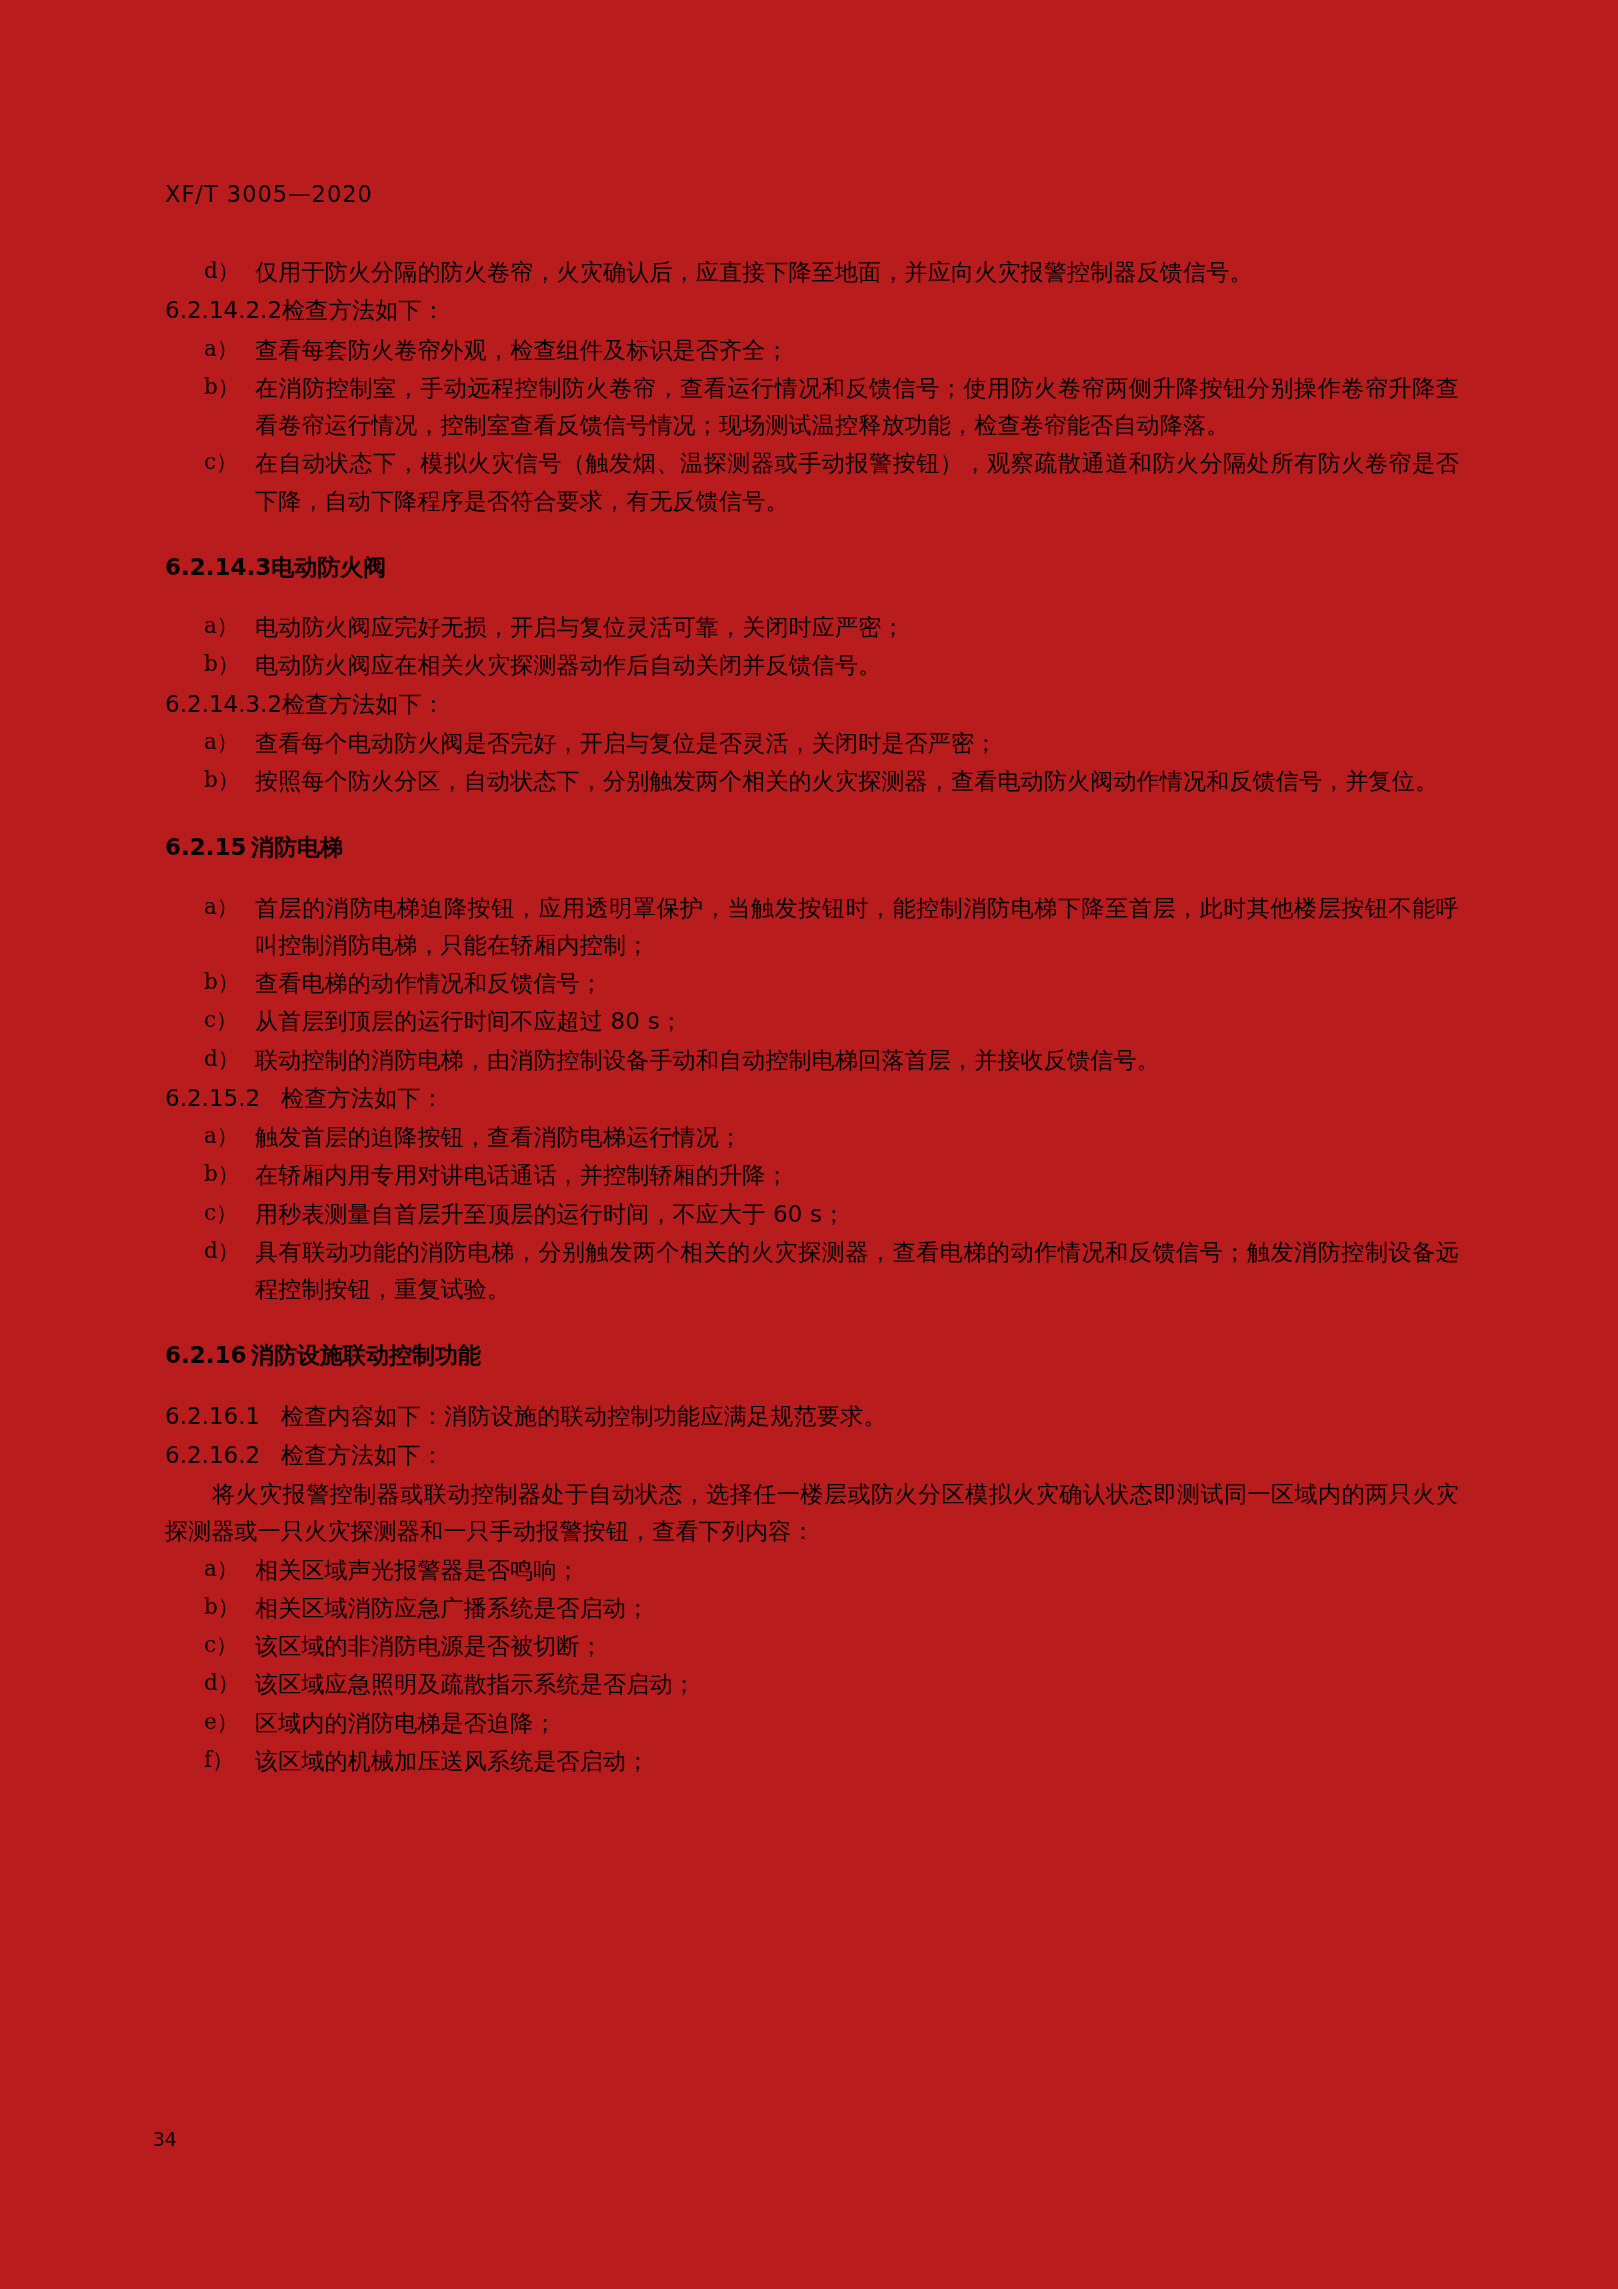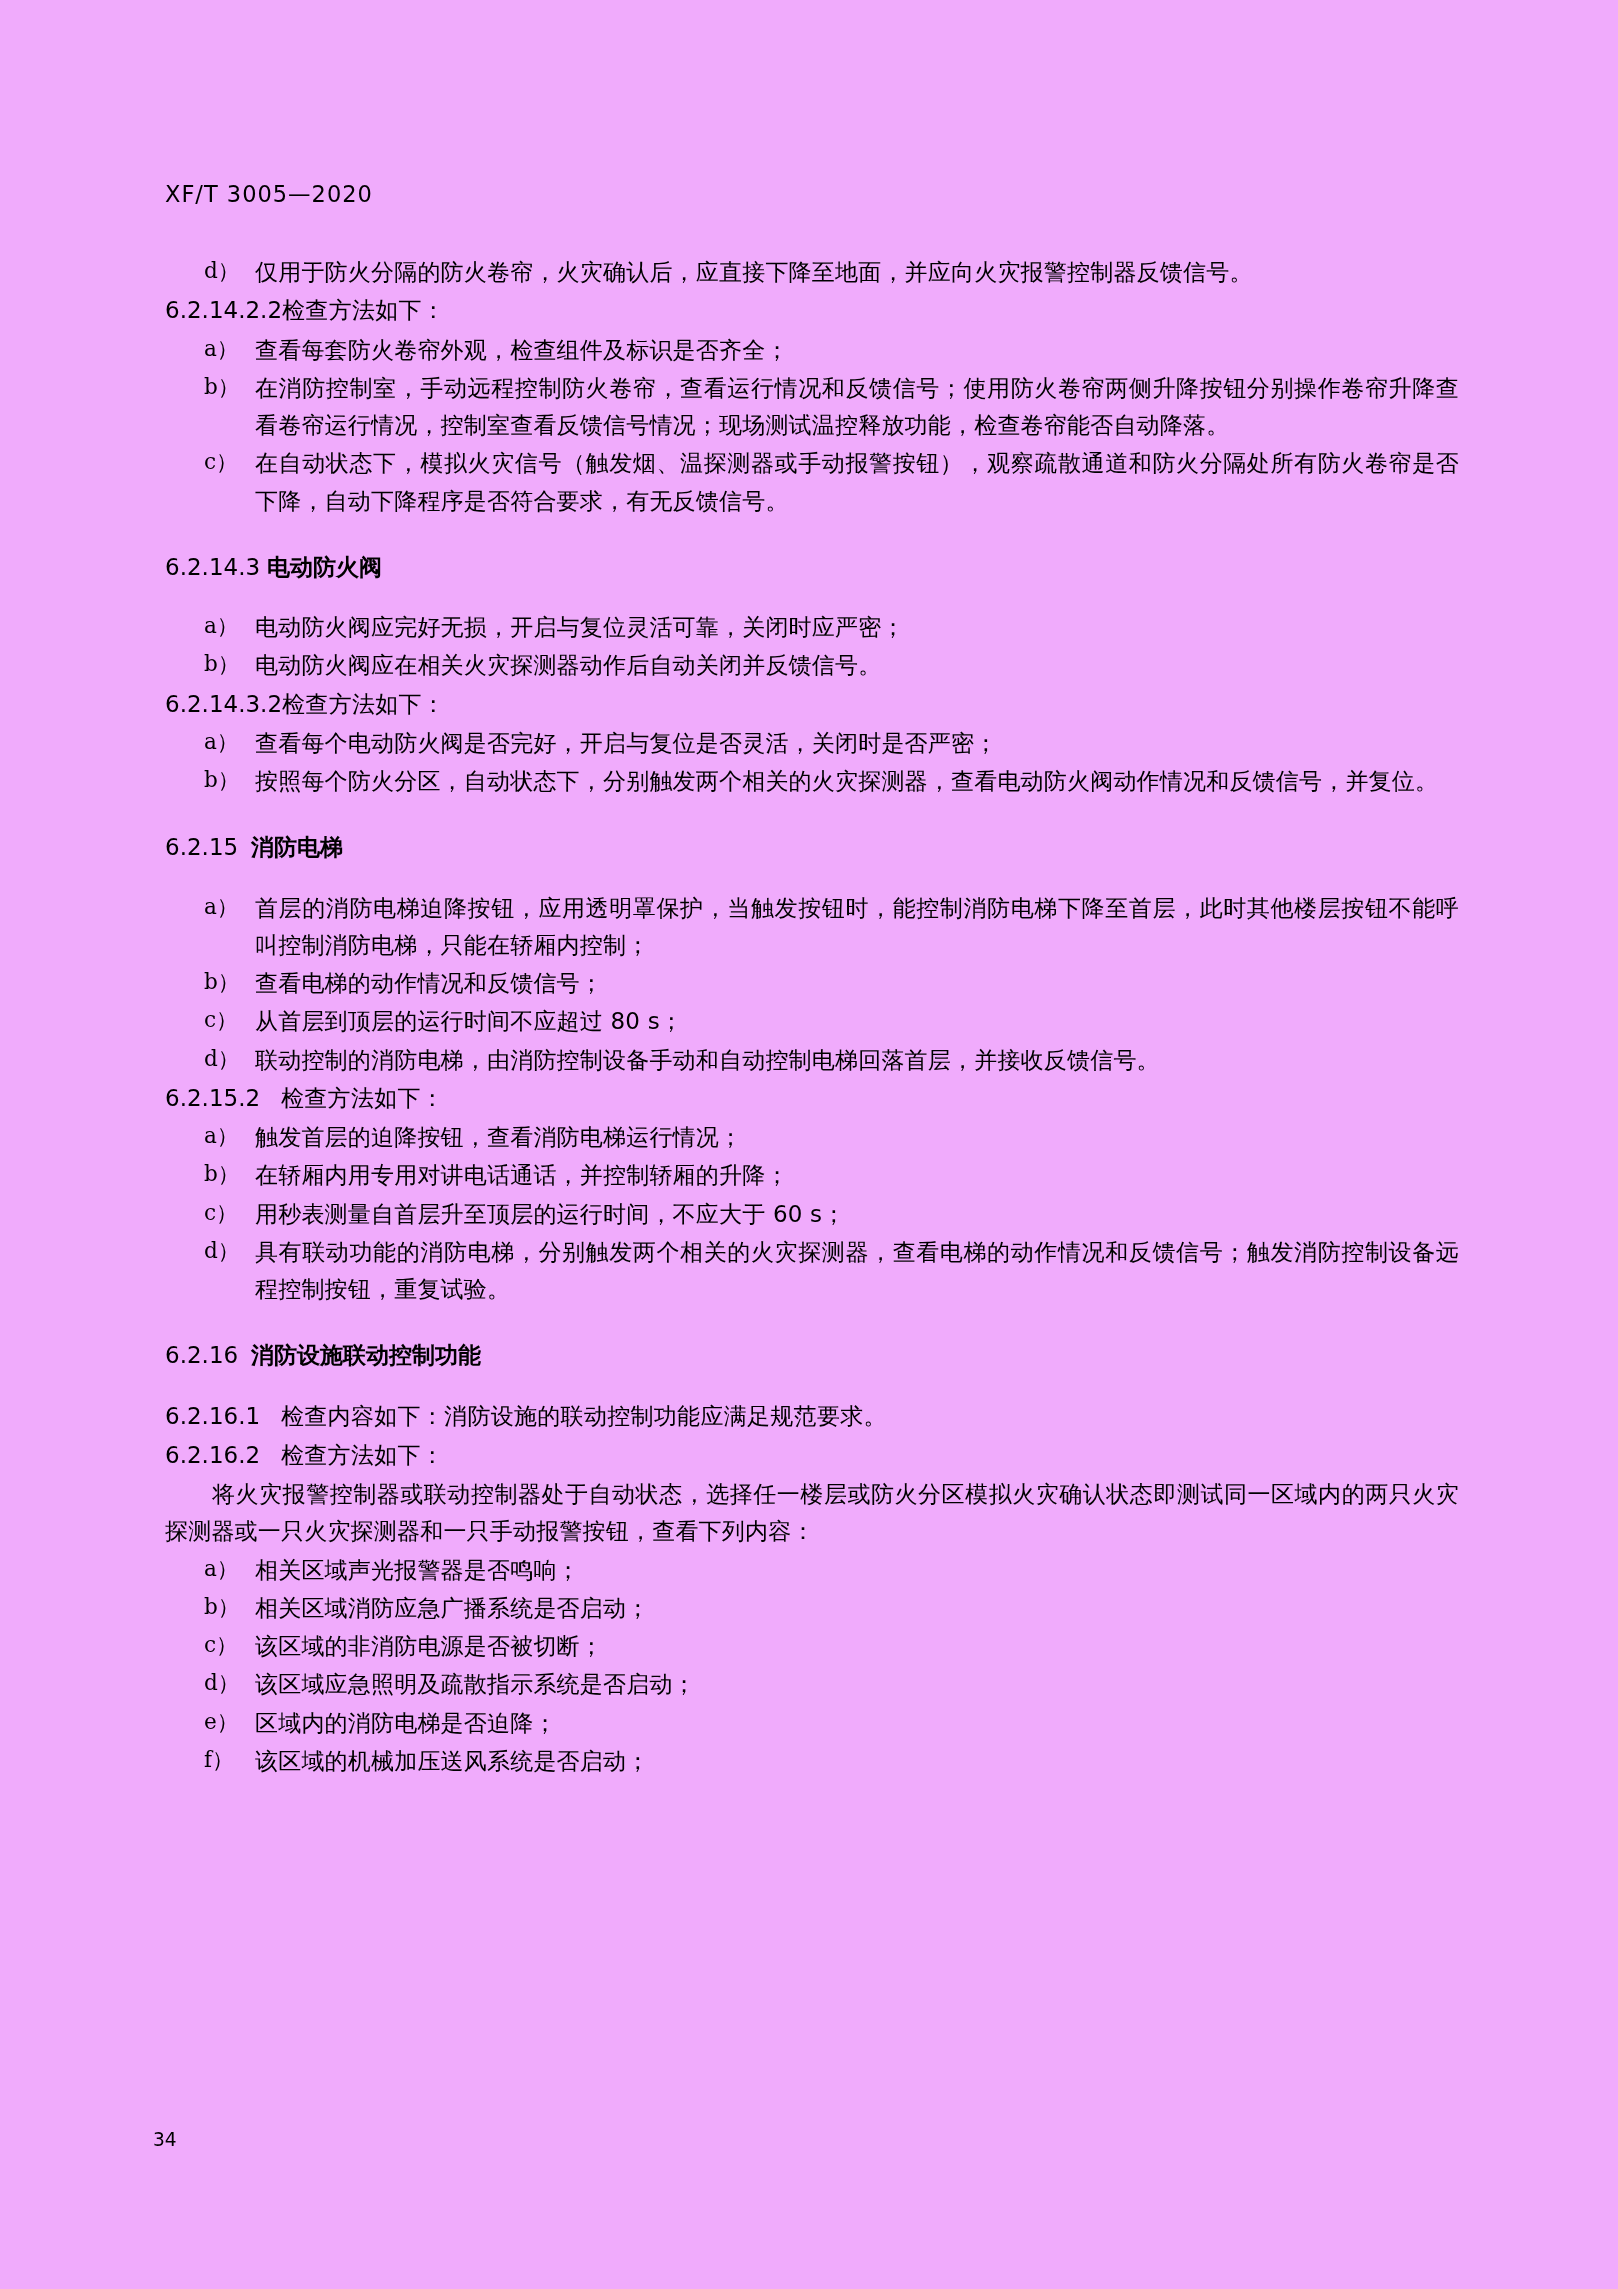--- a/index.html
+++ b/index.html
@@ -8,21 +8,21 @@
     background: #ffffff;
   }
   body {
     font-family: "DejaVu Serif", serif;
     color: #000000;
   }
   .page {
     position: relative;
     width: 1618px;
     height: 2290px;
-    background: #f0abfc;
+    background: #b91c1c;
     box-sizing: border-box;
     overflow: hidden;
   }
   .content {
     position: absolute;
     left: 165px;
     top: 181px;
     width: 1294px;
   }
   .header {
@@ -49,21 +49,21 @@
   .sec-head {
     font-family: "DejaVu Sans", sans-serif;
     font-size: 23px;
     font-weight: bold;
     line-height: 1.6;
     margin: 29px 0 23.5px 0;
   }
   .sec-head .num {
     display: inline-block;
     min-width: 102px;
-    font-weight: normal;
+    font-weight: bold;
   }
   .sec-head.wide .num {
     min-width: 86px;
   }
   .item {
     display: flex;
     font-family: "DejaVu Sans", sans-serif;
     font-size: 23px;
     line-height: 1.62;
     margin: 0 0 1px 0;

